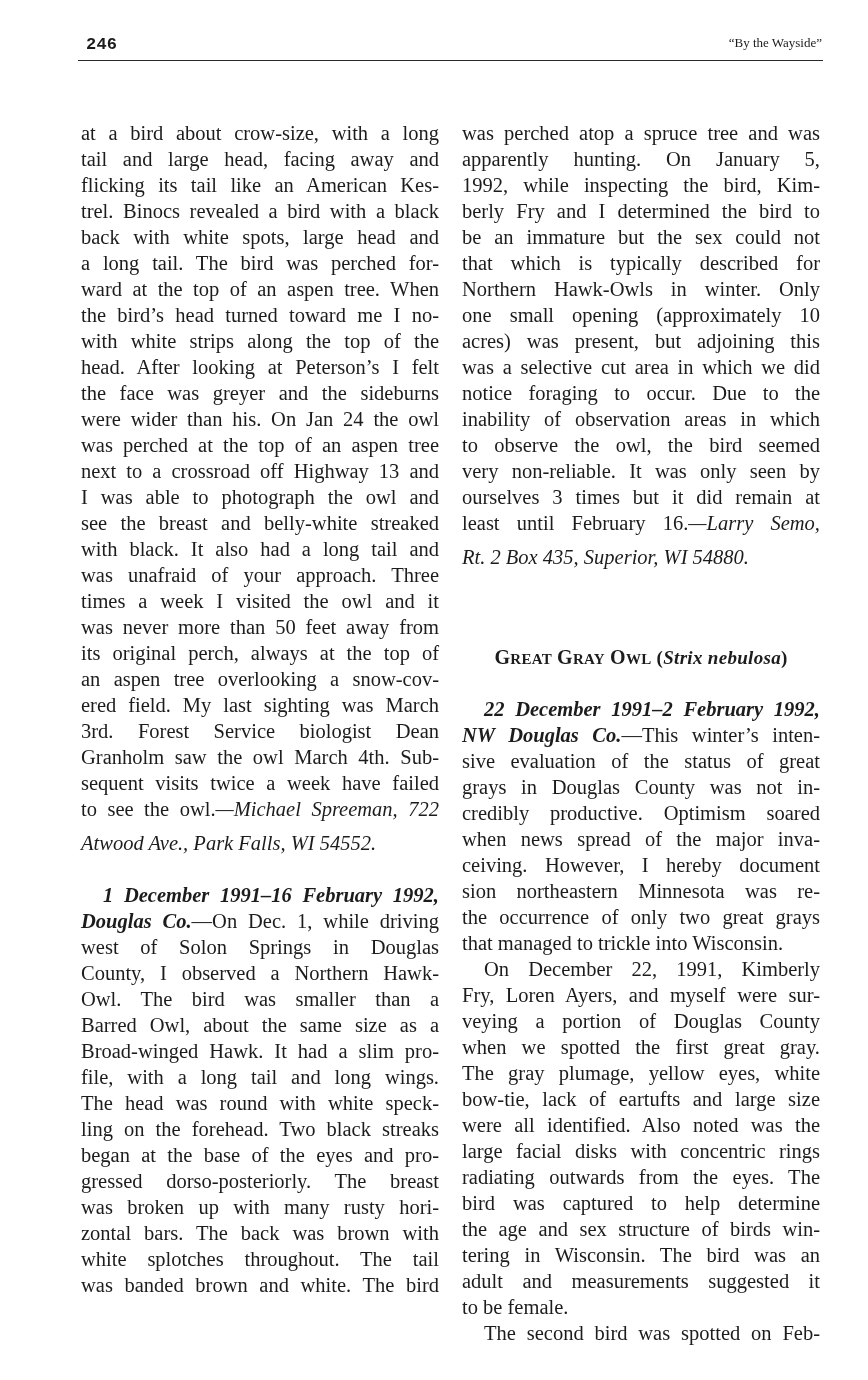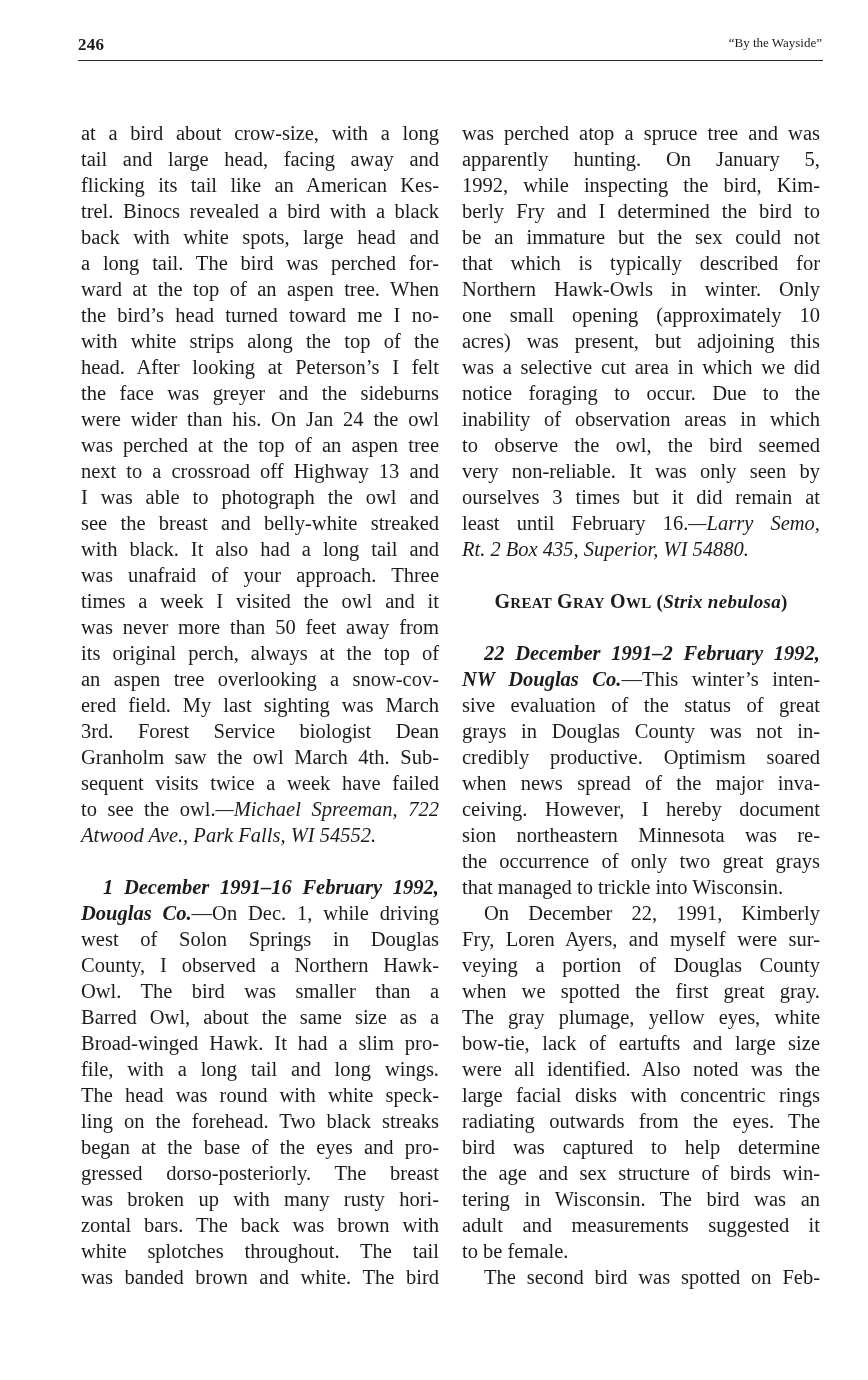--- a/index.html
+++ b/index.html
@@ -17,25 +17,26 @@
   }
   .page-header {
     position: absolute;
     left: 78px;
     top: 33px;
     width: 744px;
     height: 28px;
   }
   .page-number {
     position: absolute;
-    left: 0;
+    left: 8px;
     top: 2px;
     font-size: 17px;
     font-weight: bold;
     letter-spacing: 0.2px;
+    font-family: Liberation Mono, monospace;
   }
   .running-title {
     position: absolute;
     right: 0;
     top: 2px;
     font-size: 13px;
   }
   .header-rule {
     position: absolute;
     left: 78px;
@@ -63,24 +64,25 @@
   }
   .line.last { text-align-last: left; }
   .line.indent { padding-left: 22px; }
   .line.blank { height: 26px; }
   .line.heading {
     text-align: center;
     text-align-last: center;
     font-weight: bold;
     font-size: 19px;
     letter-spacing: 0.3px;
+    margin-top: 48px;
   }
   .sc-big { font-size: 20px; }
   .sc-small { font-size: 15px; }
-  .it { font-style: italic; }
+  .it { font-style: italic; margin-top: 8px; }
   .bi { font-style: italic; font-weight: bold; }
 </style>
 </head>
 <body>
 
 <div class="page-header">
   <span class="page-number">246</span>
   <span class="running-title">“By the Wayside”</span>
 </div>
 <div class="header-rule"></div>

